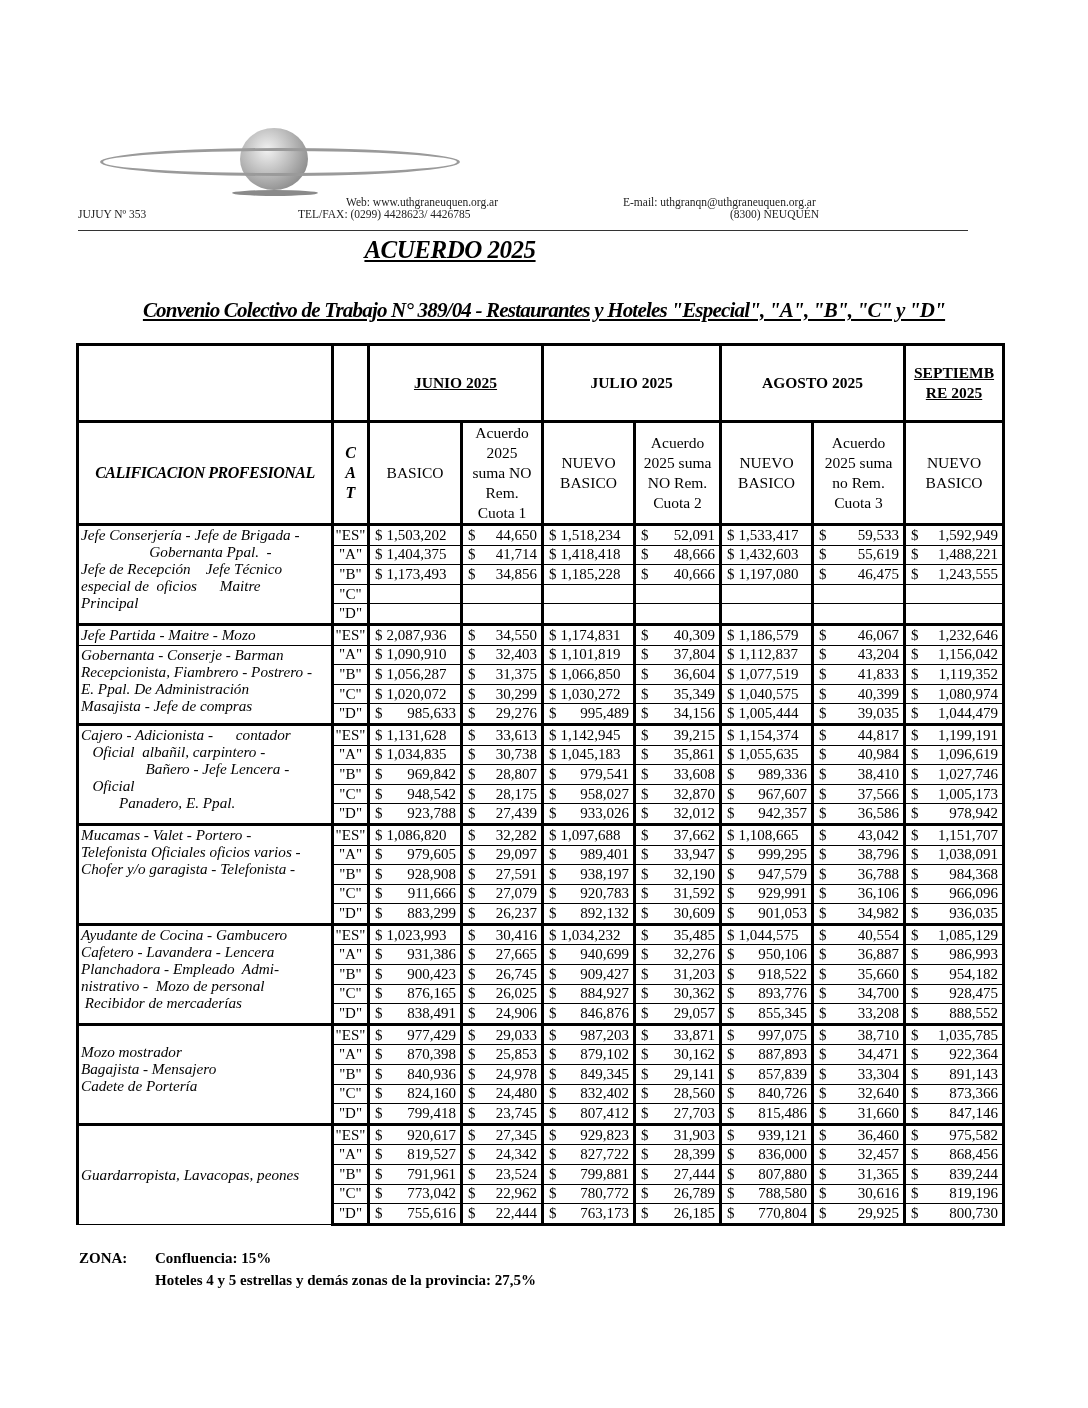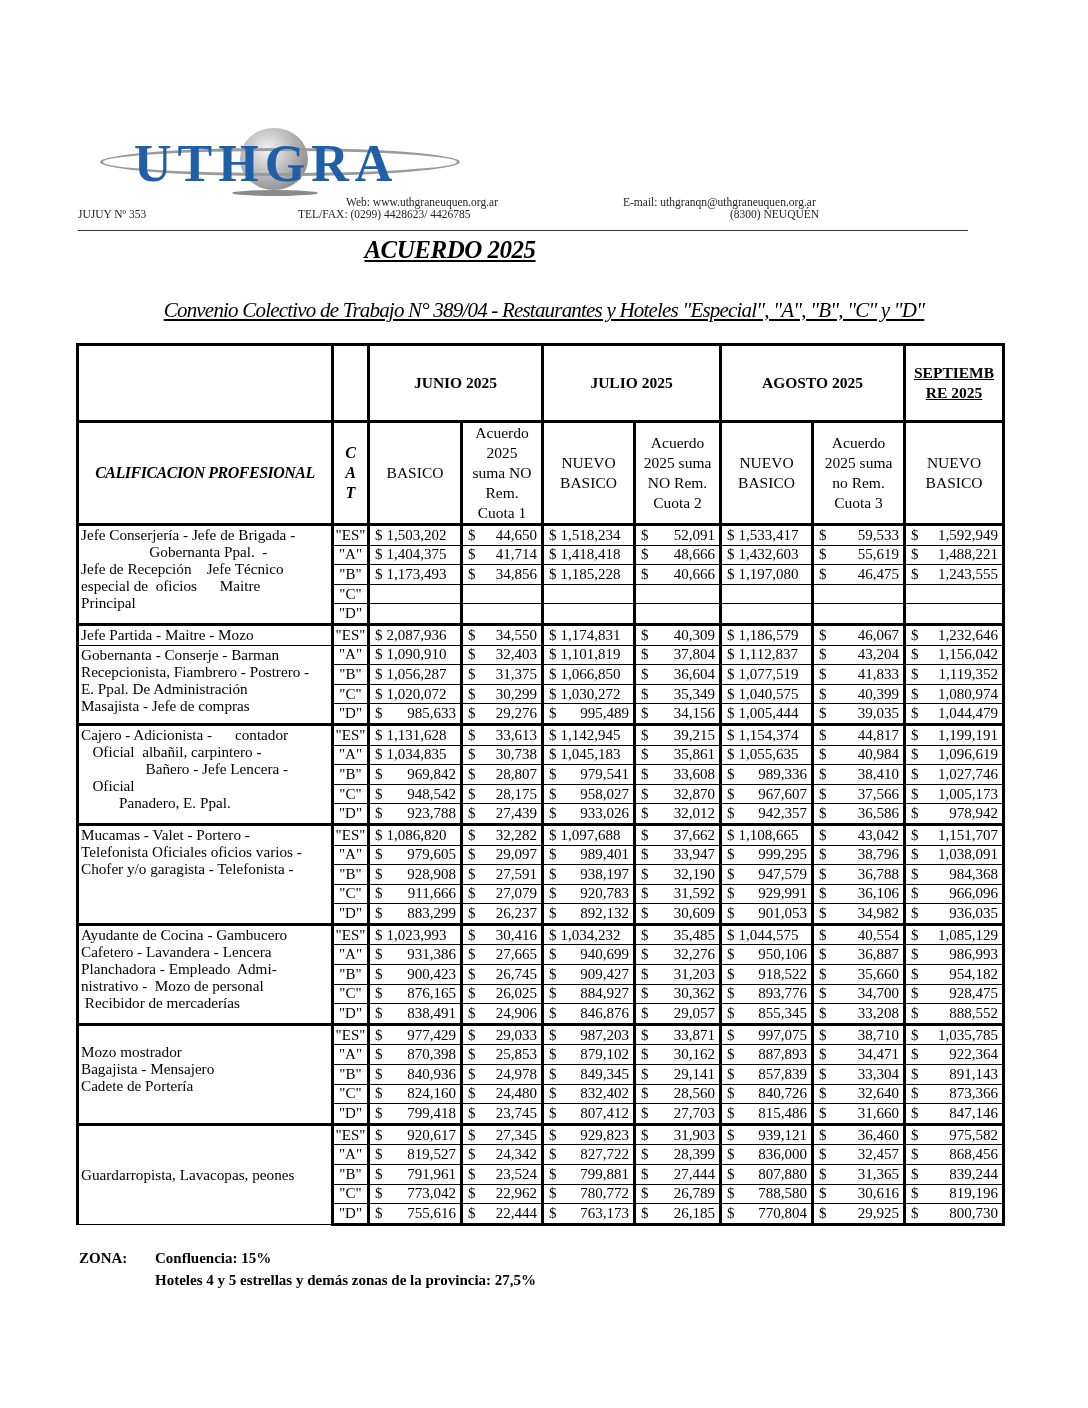--- a/index.html
+++ b/index.html
@@ -19,58 +19,57 @@
                font-weight: bold; font-size: 52px; letter-spacing: 6px; color: #1f5fa8; line-height: 56px; }
   .org-lines { position: absolute; left: 400px; top: 16px; width: 492px; text-align: center;
                font-size: 11.5px; line-height: 11px; letter-spacing: 1px; color: #222; }
   .contact { position: absolute; font-size: 11.5px; color: #222; line-height: 12px; white-space: nowrap; }
   .rule { position: absolute; left: 0; top: 104px; width: 890px; height: 0; border-top: 1px solid #333; }
 
   
   .title { position: absolute; left: 0; width: 900px; top: 236px; text-align: center;
            font-weight: bold; font-style: italic; font-size: 25px; text-decoration: underline; letter-spacing: -0.5px; }
   .subtitle { position: absolute; left: 0; width: 1088px; top: 298px; text-align: center;
-              font-weight: normal; font-style: italic; font-size: 21px; text-decoration: underline; letter-spacing: -0.8px; }
+              font-weight: bold; font-style: italic; font-size: 21px; text-decoration: underline; letter-spacing: -0.8px; }
 
   
   table.wage { position: absolute; left: 76px; top: 343px; width: 926px; border-collapse: collapse;
                table-layout: fixed; font-size: 15px; }
   table.wage td, table.wage th { border: 1.5px solid #000; padding: 0; overflow: hidden; }
   .hdr-month { height: 74px; text-align: center; font-weight: bold; font-size: 15.5px; border-width: 3px !important; }
   .hdr-sub { height: 100px; text-align: center; font-weight: normal; font-size: 15.5px; line-height: 20px; border-width: 3px !important; }
   .hdr-cal { font-weight: bold; font-style: italic; font-size: 16px; letter-spacing: -0.5px; text-align: center; }
   .hdr-cat { font-weight: bold; font-style: italic; font-size: 16px; line-height: 20px; text-align: center; }
   tr.row td { height: 18.6px; line-height: 17px; }
   .cat { text-align: center; font-size: 15px; border-left: 3px solid #000 !important; border-right: 3px solid #000 !important; }
   .money { border-left: 3px solid #000 !important; }
   .money .wrap { display: flex; justify-content: space-between; padding: 0 4px 0 5px; white-space: nowrap; }
   .money.compact .wrap { justify-content: flex-start; }
   .money.compact .wrap .amt { margin-left: 4px; }
   .desc { vertical-align: top; font-size: 15.2px; line-height: 19.7px; padding-left: 2px !important;
-          border-left: 3px solid #000 !important; white-space: pre; }
+          border-left: 3px solid #000 !important; white-space: pre; font-style: italic; }
   .desc.mid { vertical-align: middle; }
   tr.group-start td { border-top: 3px solid #000 !important; }
   tr.last td { border-bottom: 3px solid #000 !important; }
   .last-col { border-right: 3px solid #000 !important; }
 
   
   .zona { position: absolute; left: 79px; top: 1247px; font-weight: bold; font-size: 15px; line-height: 22px; }
   .zona-label { position: absolute; left: 0; top: 0; }
   .zona-l1 { position: absolute; left: 76px; top: 0; white-space: nowrap; }
   .zona-l2 { position: absolute; left: 76px; top: 22px; white-space: nowrap; }
 </style>
 </head>
 <body>
 
 <div class="letterhead">
   <div class="logo">
     <div class="logo-shadow"></div>
     <div class="logo-globe"></div>
     <div class="logo-ring"></div>
-    <div class="logo-text">UTHGRA</div>
   </div>
   <div class="contact" style="left:220px; top:70px;margin-left:48px;">Web: www.uthgraneuquen.org.ar</div>
   <div class="contact" style="left:220px; top:82px;">TEL/FAX: (0299) 4428623/ 4426785</div>
   <div class="contact" style="left:0px; top:82px;">JUJUY Nº 353</div>
   <div class="contact" style="left:545px; top:70px;">E-mail: uthgranqn@uthgraneuquen.org.ar</div>
   <div class="contact" style="left:652px; top:82px;">(8300) NEUQUÉN</div>
   <div class="rule"></div>
 </div>
 
 <div class="title">ACUERDO 2025</div>
@@ -85,21 +84,21 @@
     <col style="width:92px">
       <col style="width:86px">
     <col style="width:92px">
       <col style="width:92px">
     <col style="width:99px">
   </colgroup>
   <thead>
     <tr>
       <th class="hdr-month" style="border-left-width: 3px; white-space: pre-line;"></th>
       <th class="hdr-month" style="white-space: pre-line;"></th>
-      <th class="hdr-month" colspan="2" style="white-space: pre-line;">JUNIO 2025</th>
+      <th class="hdr-month" colspan="2" style="white-space: pre-line; text-decoration: underline;">JUNIO 2025</th>
       <th class="hdr-month" colspan="2" style="white-space: pre-line;">JULIO 2025</th>
       <th class="hdr-month" colspan="2" style="white-space: pre-line;">AGOSTO 2025</th>
       <th class="hdr-month last-col" style="white-space:pre-line; line-height:20px;text-decoration:underline;">SEPTIEMB
 RE 2025</th>
     </tr>
     <tr>
       <th class="hdr-sub hdr-cal">CALIFICACION PROFESIONAL</th>
       <th class="hdr-sub hdr-cat" style="white-space:pre-line">C
 A
 T</th>

